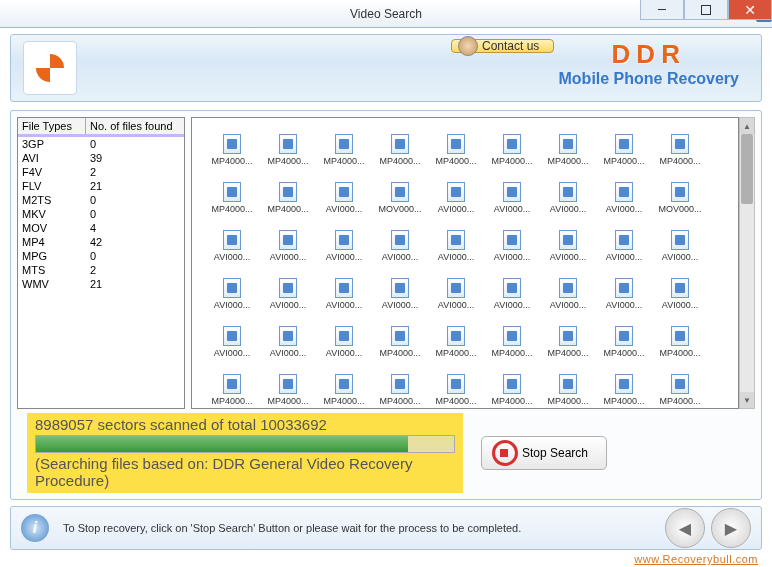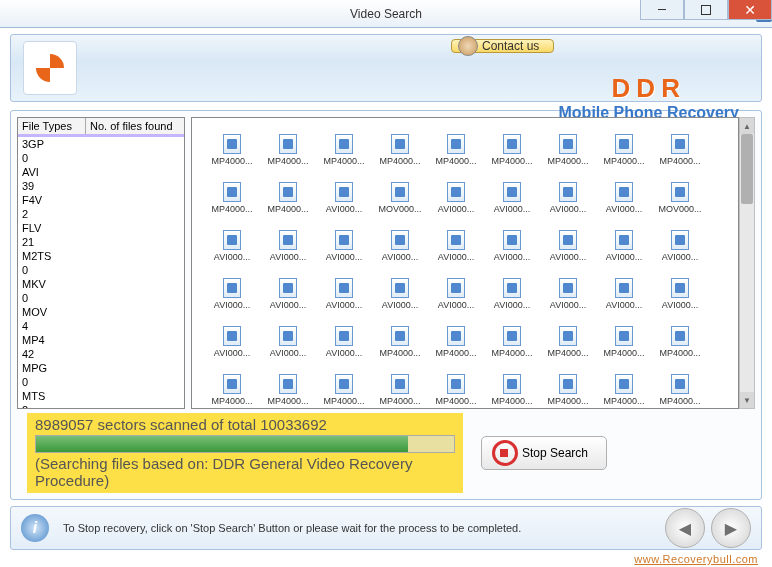--- a/index.html
+++ b/index.html
@@ -13,32 +13,32 @@
 .titlebar .btn.min::after { content:""; width:8px; height:1px; background:#333; }
 .titlebar .btn.max::after { content:""; width:8px; height:8px; border:1px solid #333; }
 .titlebar .btn.close { background:#d8533a; color:#fff; font-size:14px; }
 
 .header { margin: 6px 10px 0 10px; height: 68px; border: 1px solid #a8c2e0; border-radius: 3px; background: linear-gradient(#f0f6fb,#d8e8f5 40%,#e8f2fa); display: flex; align-items: center; position: relative; }
 .header .logo { width:54px; height:54px; margin-left:12px; border:1px solid #c8d8e8; border-radius:4px; background:#fff; display:flex; align-items:center; justify-content:center; }
 .header .logo-inner { width:28px; height:28px; background: repeating-conic-gradient(#e8651a 0 25%, #fff 0 50%); border-radius:50%; }
 .contact-btn { position:absolute; left:440px; top:4px; height:14px; padding:0 14px 0 30px; border:1px solid #b89838; border-radius:4px; background:linear-gradient(#fef2b8,#f8d968); font-size:12px; color:#333; cursor:pointer; display:flex; align-items:center; }
 .contact-btn::before { content:""; position:absolute; left:6px; width:18px; height:18px; border-radius:50%; background:radial-gradient(#f0d8b8,#c89858); border:1px solid #888; }
 .brand { position:absolute; right:22px; top:4px; text-align:center; }
-.brand .ddr { font-size:26px; font-weight:bold; color:#e8651a; letter-spacing:6px; text-shadow:1px 1px 0 #fff;margin-top:34px; }
+.brand .ddr { font-size:26px; font-weight:bold; color:#e8651a; letter-spacing:6px; text-shadow:1px 1px 0 #fff; }
 .brand .sub { font-size:16px; color:#3878c8; font-weight:600; }
 
 .main { margin:8px 10px 0 10px; border:1px solid #a8c2e0; border-radius:3px; padding:6px; height:390px; background:#fbfcfd; display:flex; flex-direction:column; }
 .main-top { display:flex; gap:6px; flex:1; min-height:0; }
 
 .ft-panel { width:168px; border:1px solid #888; background:#fff; overflow:hidden; }
 .ft-header { display:flex; border-bottom:3px solid #c4b5fd; }
 .ft-header div { padding:2px 4px; font-size:11px; border-right:1px solid #aaa; background:#f4f4f4; }
 .ft-header div:first-child { width:68px; }
 .ft-header div:last-child { flex:1; border-right:none; }
-.ft-row { display:flex;flex-direction:column; }
+.ft-row { display:flex; }
 .ft-row div { padding:1px 4px; font-size:11px; }
 .ft-row div:first-child { width:68px; }
 
 .files-wrap { flex:1; position:relative; display:flex; }
 .files-panel { flex:1; border:1px solid #888; background:#fff; overflow:hidden; padding:0 12px; }
 .file-grid { display:flex; flex-wrap:wrap; gap:0; }
 .file-item { width:56px; height:48px; display:flex; flex-direction:column; align-items:center; justify-content:flex-end; font-size:9px; color:#333; cursor:pointer; }
 .file-icon { width:18px; height:20px; border:1px solid #6898d0; background:linear-gradient(#fff,#e0ecf8); position:relative; margin-bottom:2px; }
 .file-icon::after { content:""; position:absolute; left:3px; top:4px; width:10px; height:10px; background:#5088d0; border-radius:1px; }
 .file-item span { white-space:nowrap; overflow:hidden; text-overflow:ellipsis; width:54px; text-align:center; }

